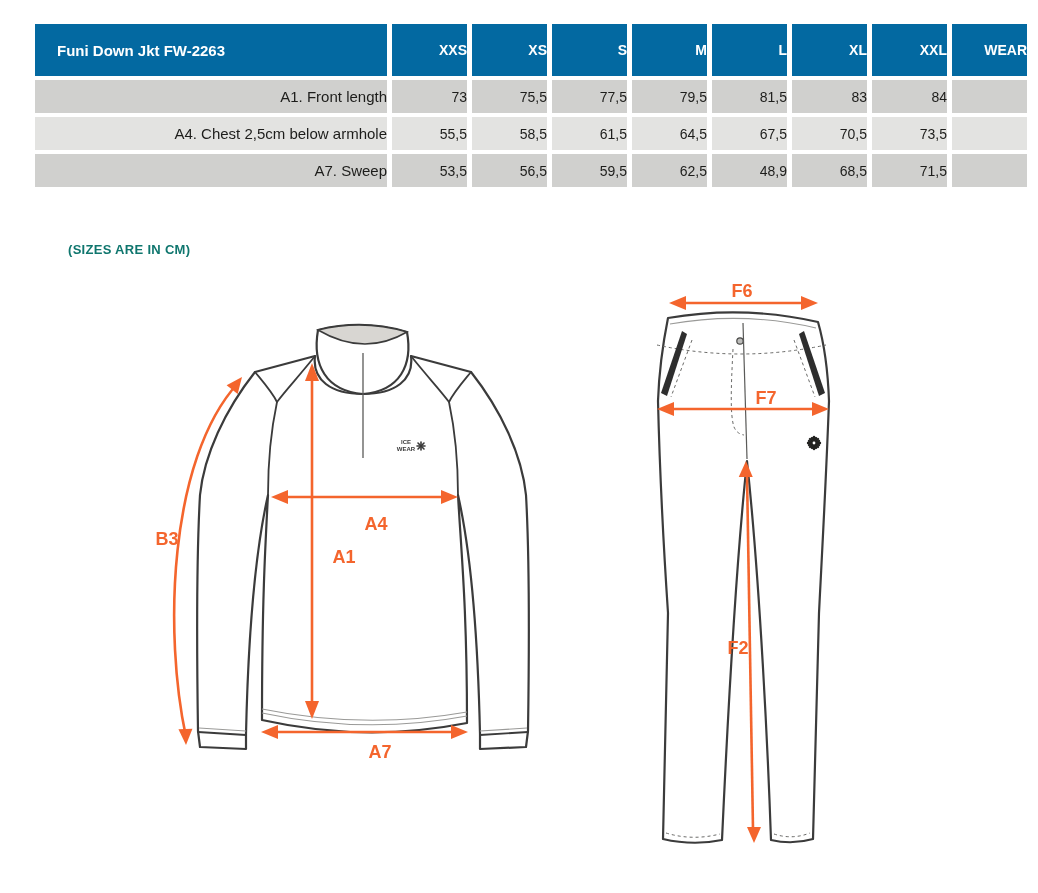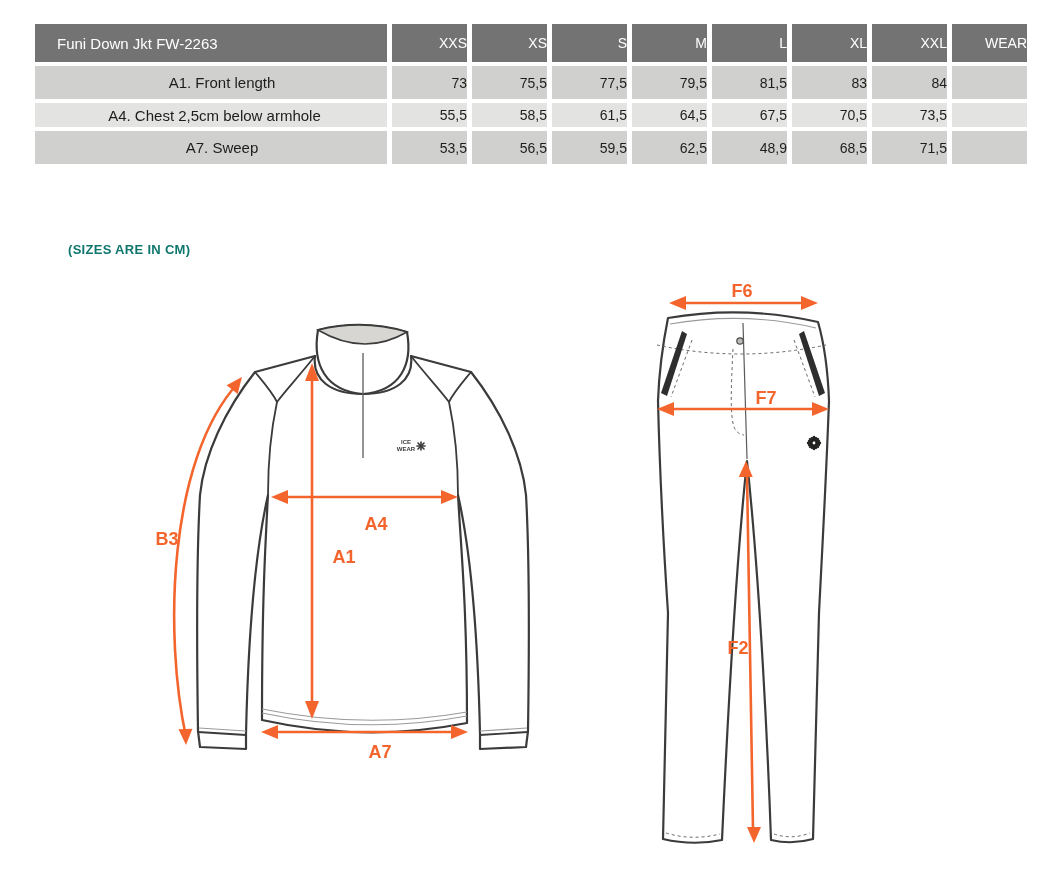--- a/index.html
+++ b/index.html
@@ -11,31 +11,31 @@
   .size-table{
     position:absolute;left:30px;top:20px;
     border-collapse:separate;border-spacing:5px 4px;
     table-layout:fixed;
   }
   .size-table td{
     padding:0;vertical-align:middle;text-align:right;
     color:#1d1d1b;font-size:14px;
   }
   .size-table .hdr{
-    background:#737373;color:#ffffff;font-weight:normal;height:38px;font-size:14px;
+    background:#0369a1;color:#ffffff;font-weight:bold;height:52px;font-size:14px;
   }
   .size-table .title-cell{
     text-align:left;padding-left:22px;font-size:15px;width:330px;
   }
   .size-table .col-size{width:75px;}
   .size-table .label-cell{
-    text-align:center;padding-left:22px;font-size:15px;
+    text-align:right;padding-left:22px;font-size:15px;
   }
   .size-table .row-a td{background:#D0D0CE;height:33px;}
-  .size-table .row-b td{background:#E3E3E1;height:24px;padding-left:7px;}
+  .size-table .row-b td{background:#E3E3E1;height:33px;padding-left:7px;}
   
   .cm-note{
     position:absolute;left:68px;top:242px;
     color:#0f766e;font-size:13px;font-weight:bold;letter-spacing:.3px;
   }
   
   .diagram{position:absolute;}
   #jacket-svg{left:140px;top:295px;}
   #pants-svg{left:640px;top:283px;}
   .outline{fill:#ffffff;stroke:#3b3b3b;stroke-width:2.2;stroke-linejoin:round;}

